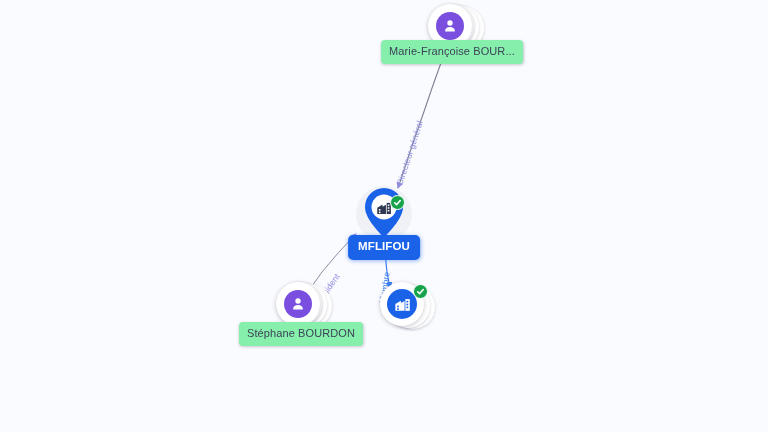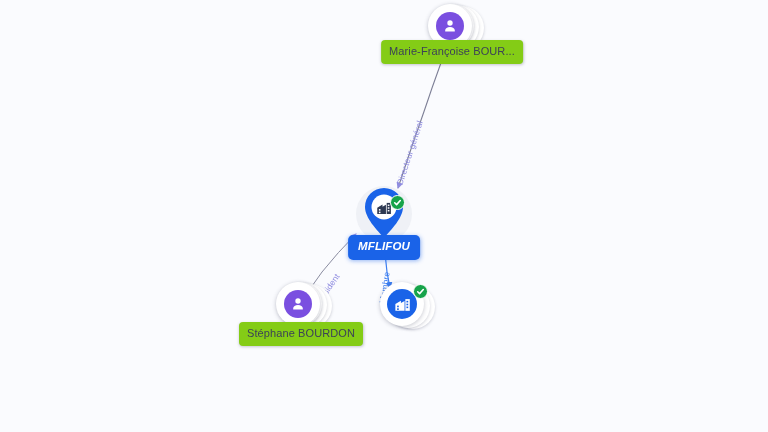--- a/index.html
+++ b/index.html
@@ -162,38 +162,37 @@
     justify-content: center;
     box-sizing: border-box;
   }
   .badge-check svg { display: block; }
 
   
   .node-label {
     position: absolute;
     transform: translateX(-50%);
     white-space: nowrap;
-    background: #84cc16;
+    background: #86efac;
     color: #3c4257;
     font-size: 11px;
     line-height: 1;
     padding: 6px 8px 7px 8px;
     border-radius: 4px;
     box-shadow: 0 1px 3px rgba(60,64,90,0.28);
     letter-spacing: 0.1px;
   }
   .node-label.primary {
     background: #1a63e8;
     color: #ffffff;
     font-weight: bold;
     font-size: 11.5px;
     border-radius: 5px;
     padding: 6px 10px 7px 10px;
     box-shadow: 0 1px 4px rgba(26,99,232,0.45);
-    font-style: italic;
   }
 
   
   .edge-label {
     position: absolute;
     white-space: nowrap;
     font-size: 8.5px;
     line-height: 1;
     letter-spacing: 0.1px;
     transform-origin: 0 50%;

